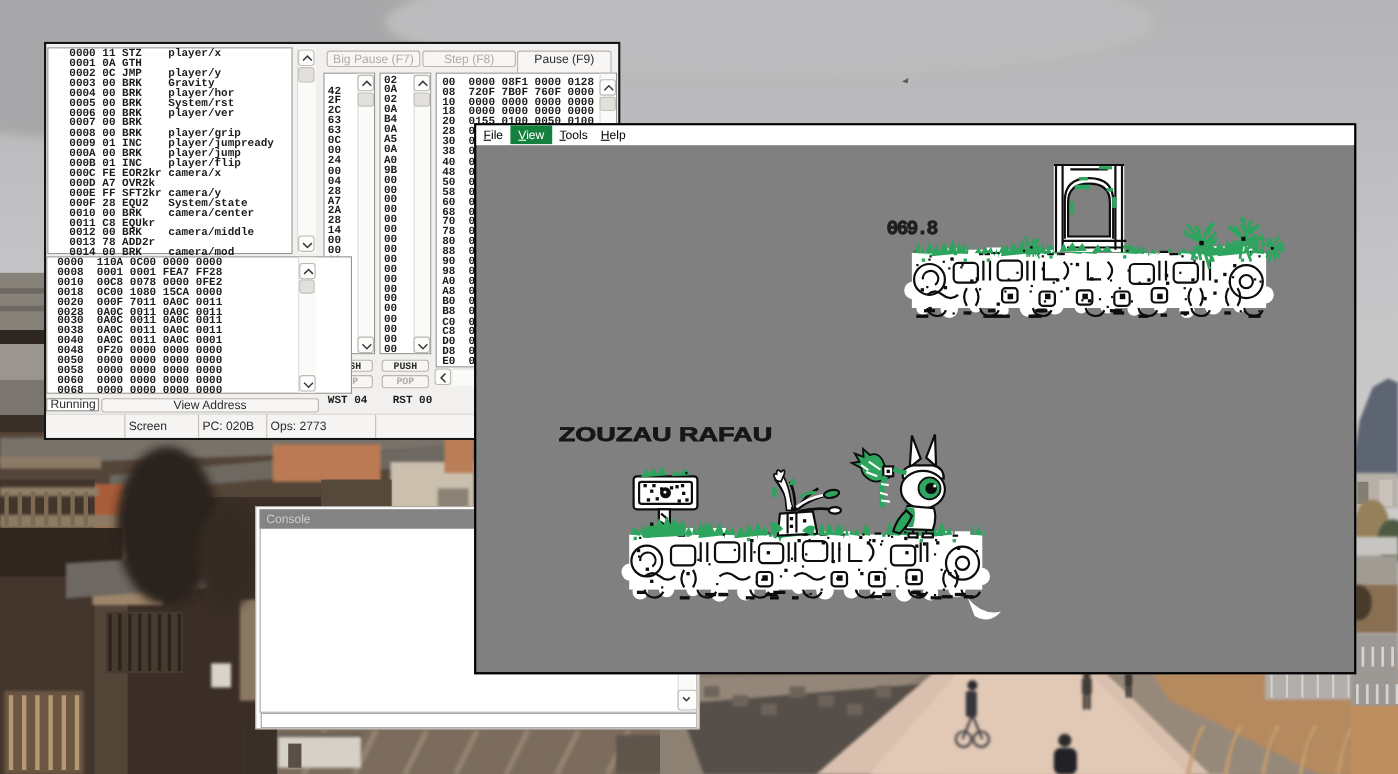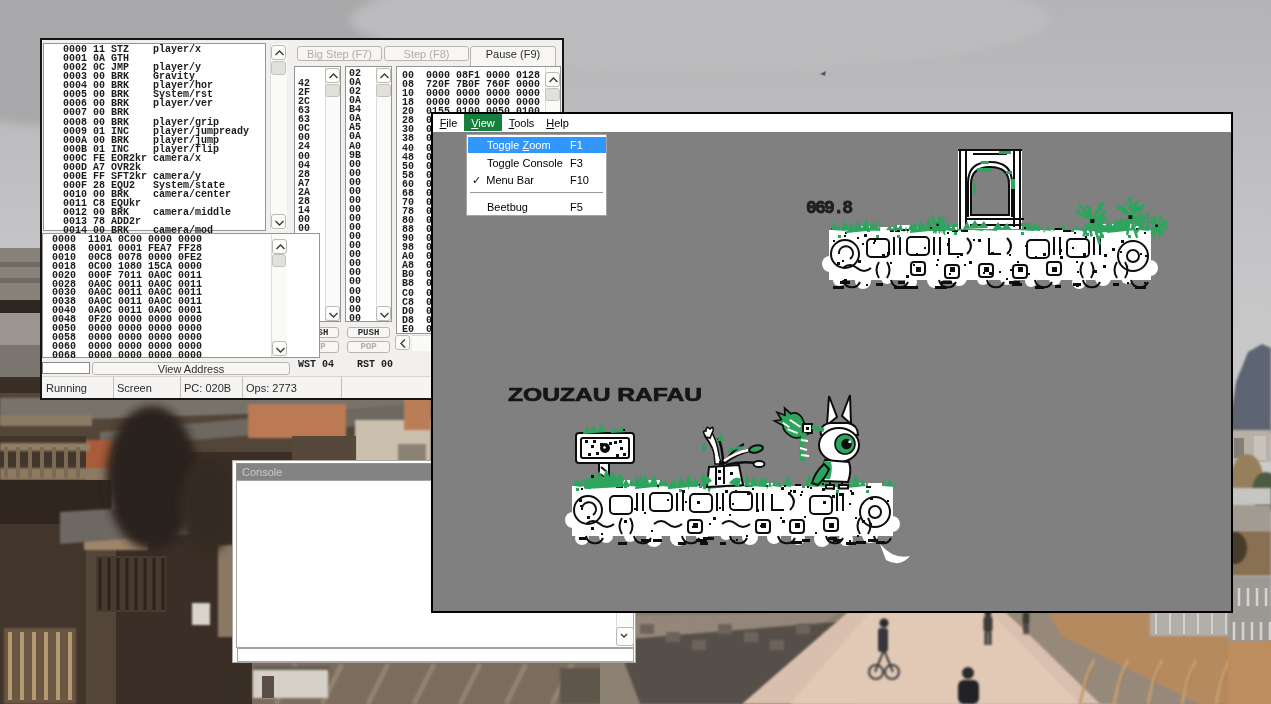--- a/index.html
+++ b/index.html
@@ -247,21 +247,21 @@
       <svg width="13" height="13" style="display:block">
         <path d="M3.5 9l4-4 4 4" fill="none" stroke="#3a3a3a" stroke-width="1.4"></path>
       </svg>
     </div>
 <div class="thumb" style="left:229px;top:21px;width:15px;height:14px;"></div>
 <div class="sbb" style="left:229px;top:174px;width:15px;height:15px;">
       <svg width="13" height="13" style="display:block">
         <path d="M3.5 6l4 4 4-4" fill="none" stroke="#3a3a3a" stroke-width="1.4"></path>
       </svg>
     </div>
-<div class="btn dis" style="left:255px;top:6px;width:85px;height:15px;line-height:14px;">Big Step (F7)</div>
+<div class="btn dis" style="left:255px;top:6px;width:85px;height:15px;line-height:14px;">Big Pause (F7)</div>
 <div class="btn dis" style="left:342px;top:6px;width:85px;height:15px;line-height:14px;">Step (F8)</div>
 <div class="btn" style="left:428px;top:6px;width:86px;height:32px;line-height:14px;">Pause (F9)</div>
 <div class="lst" style="left:252px;top:26px;width:47px;height:256px;">
 <pre class="mono" style="position:absolute;left:3px;top:12px;">42
 2F
 2C
 63
 63
 0C
 00
@@ -424,21 +424,21 @@
         <path d="M3.5 6l4 4 4-4" fill="none" stroke="#3a3a3a" stroke-width="1.4"></path>
       </svg>
     </div>
 <div style="position:absolute;left:0px;top:322px;width:48px;height:12px;background:#fff;border:1px solid #8d8a86;box-sizing:border-box;"></div>
 <div class="btn" style="left:50px;top:322px;width:198px;height:13px;line-height:12px;">View Address</div>
 <div style="position:absolute;left:0px;top:336px;width:520px;height:22px;background:#f5f4f2;border-top:1px solid #d8d5d1;"></div>
 <div style="position:absolute;left:71px;top:337px;width:1px;height:21px;background:#c2bfba;"></div>
 <div style="position:absolute;left:138px;top:337px;width:1px;height:21px;background:#c2bfba;"></div>
 <div style="position:absolute;left:200px;top:337px;width:1px;height:21px;background:#c2bfba;"></div>
 <div style="position:absolute;left:299px;top:337px;width:1px;height:21px;background:#c2bfba;"></div>
-<div class="stat" style="left:4px;top:342px;">Running</div>
+<div class="stat" style="left:4px;top:322px;">Running</div>
 <div class="stat" style="left:75px;top:342px;">Screen</div>
 <div class="stat" style="left:142px;top:342px;">PC: 020B</div>
 <div class="stat" style="left:204px;top:342px;">Ops: 2773</div>
   </div>
 <div id="con" class="win">
   <div class="title">Console</div>
   <div style="position:absolute;left:3px;top:19px;width:396px;height:166px;background:#fff;border:1px solid #a8a49f;"></div>
   <div class="sbv" style="left:383px;top:20px;width:15px;height:164px;"></div>
   <div class="sbb" style="left:383px;top:166px;width:16px;height:17px;">
     <svg width="14" height="15">
@@ -446,28 +446,20 @@
       </svg>
   </div>
   <div style="position:absolute;left:4px;top:187px;width:395px;height:12px;background:#fff;border:1px solid #a8a49f;"></div>
 </div>
 <div id="game" class="win">
   <div id="menubar">
     <div class="mi" style="left:0px;width:31px;"><u>F</u>ile</div>
     <div class="mi" style="left:31px;width:38px;background:#15803d;color:#fff;"><u>V</u>iew</div>
     <div class="mi" style="left:69px;width:39px;"><u>T</u>ools</div>
     <div class="mi" style="left:108px;width:33px;"><u>H</u>elp</div>
-  </div>
-  <div id="popup">
-    <div class="prow" style="top:2px;background:#3297fd;color:#fff;">
-      <span style="margin-left:19px;">Toggle <u>Z</u>oom</span><span class="pacc">F1</span></div>
-    <div class="prow" style="top:20px;"><span style="margin-left:19px;">Toggle Console</span><span class="pacc">F3</span></div>
-    <div class="prow" style="top:37px;"><span style="margin-left:4px;">✓</span><span style="margin-left:5px;">Menu Bar</span><span class="pacc">F10</span></div>
-    <div style="position:absolute;left:3px;top:57px;width:133px;height:1px;background:#9a9a9a;"></div>
-    <div class="prow" style="top:64px;"><span style="margin-left:19px;">Beetbug</span><span class="pacc">F5</span></div>
   </div>
   <div id="scene" style="position:absolute;left:0;top:35px;"><svg width="798" height="479">
         <g transform="translate(396,79)">
           <rect x="0" y="2" width="322" height="50" fill="#ffffff"></rect>
           <circle cx="10" cy="52" r="6" fill="#ffffff"></circle>
           <circle cx="34" cy="53" r="8" fill="#ffffff"></circle>
           <circle cx="58" cy="50" r="6" fill="#ffffff"></circle>
           <circle cx="82" cy="54" r="6" fill="#ffffff"></circle>
           <circle cx="106" cy="52" r="8" fill="#ffffff"></circle>
           <circle cx="130" cy="50" r="8" fill="#ffffff"></circle>

